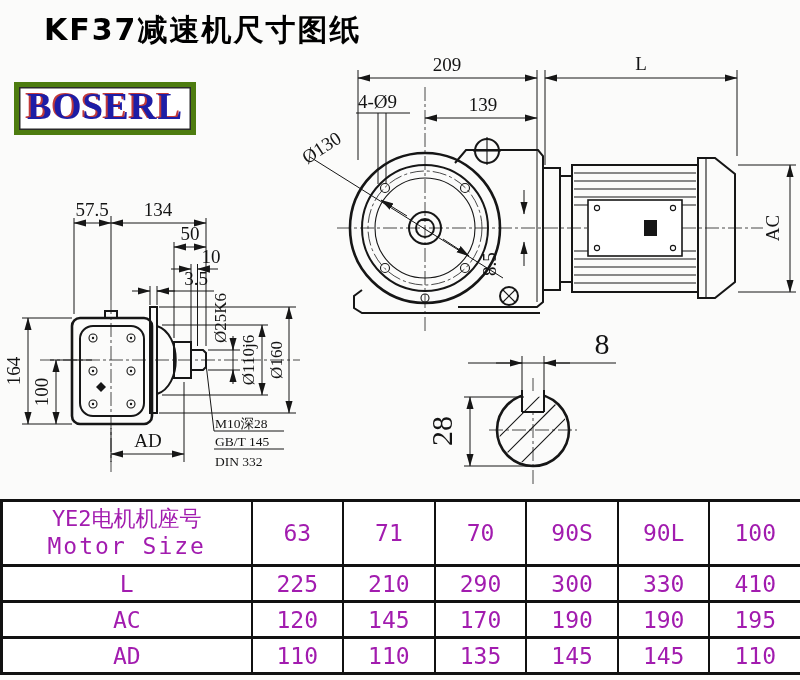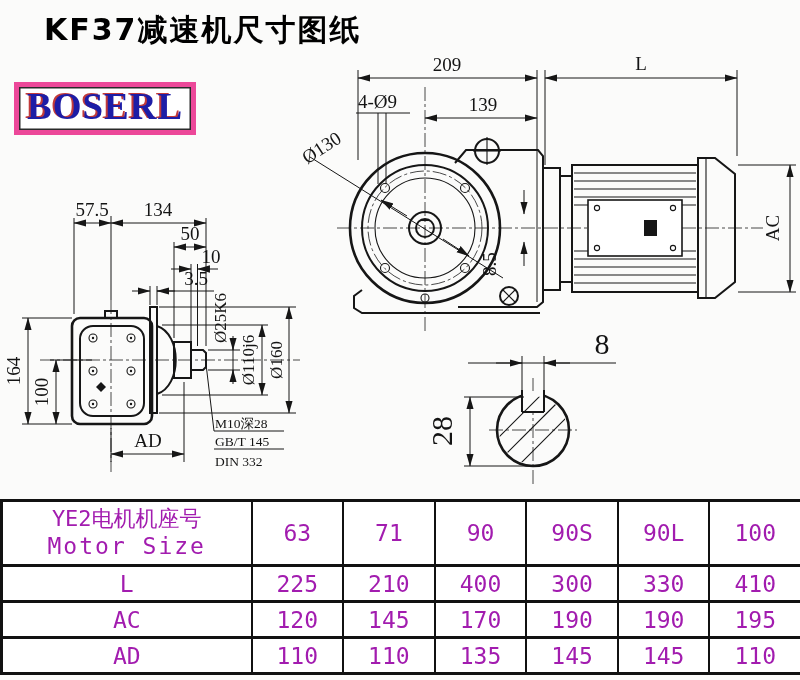--- a/index.html
+++ b/index.html
@@ -1,18 +1,18 @@
 <!DOCTYPE html>
 <html><head>
 <meta charset="utf-8">
 <style>
   html,body{margin:0;padding:0;}
   body{width:800px;height:680px;position:relative;background:#fbfbfa;font-family:"Liberation Sans",sans-serif;overflow:hidden;}
   .title{position:absolute;left:44px;top:10px;font-size:30px;font-weight:bold;color:#000;letter-spacing:2px;font-family:"DejaVu Sans",sans-serif;}
-  .logo{position:absolute;left:14px;top:82px;border:5px solid #ec4899;background:#fff;padding:0 8px 2px 8px;box-shadow:inset 0 0 0 1.5px #2a2a2a;}
+  .logo{position:absolute;left:14px;top:82px;border:5px solid #4d7c0f;background:#fff;padding:0 8px 2px 8px;box-shadow:inset 0 0 0 1.5px #2a2a2a;}
   .logo span{font-family:"Liberation Serif",serif;font-size:37px;font-weight:bold;color:#1d1da6;text-shadow:-2px -1px 0 #c23a3a;letter-spacing:1px;line-height:1.1;}
   svg.draw{position:absolute;left:0;top:0;}
   svg .o{stroke:#161616;fill:none;stroke-width:2;}
   svg .oh{stroke:#161616;fill:none;stroke-width:2.6;}
   svg .ot{stroke:#161616;fill:none;stroke-width:1.1;}
   svg .d{stroke:#161616;fill:none;stroke-width:1;}
   svg .cl{stroke:#333;fill:none;stroke-width:0.9;stroke-dasharray:14 3 3 3;}
   svg text{fill:#141414;font-family:"Liberation Serif","DejaVu Serif",serif;}
   .dim{font-size:19px;}
   .dimb{font-size:30px;}
@@ -283,30 +283,30 @@
       <col style="width:92px">
   </colgroup>
   <tbody>
     <tr>
       <td class="hdr">
         <div class="hcn">YE2电机机座号</div>
         <div class="hen">Motor Size</div>
       </td>
       <td class="hdr">63</td>
       <td class="hdr">71</td>
-      <td class="hdr">90</td>
+      <td class="hdr">70</td>
       <td class="hdr">90S</td>
       <td class="hdr">90L</td>
       <td class="hdr">100</td>
     </tr>
     <tr>
       <td class="row">L</td>
       <td class="row">225</td>
       <td class="row">210</td>
-      <td class="row">400</td>
+      <td class="row">290</td>
       <td class="row">300</td>
       <td class="row">330</td>
       <td class="row">410</td>
     </tr>
     <tr>
       <td class="row">AC</td>
       <td class="row">120</td>
       <td class="row">145</td>
       <td class="row">170</td>
       <td class="row">190</td>

